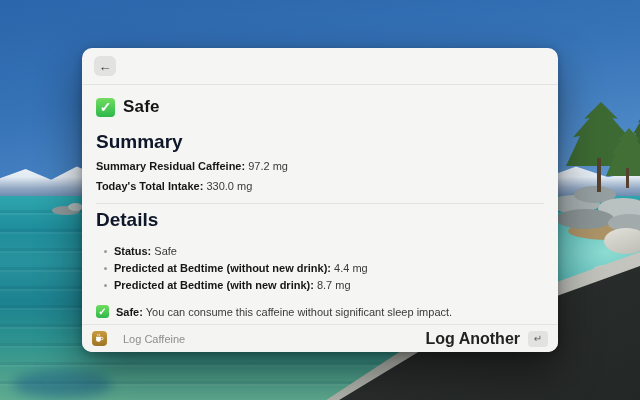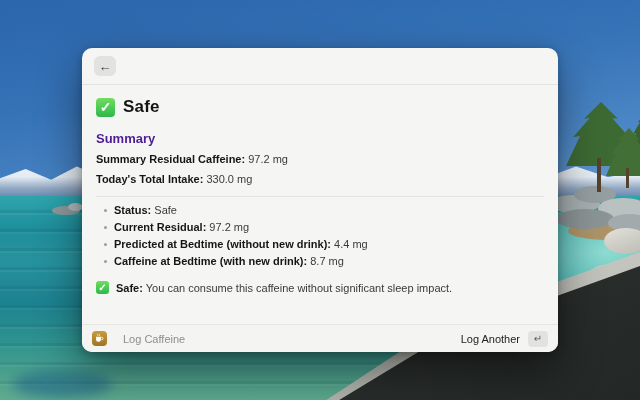--- a/index.html
+++ b/index.html
@@ -87,26 +87,26 @@
   .content { padding:6px 14px 0; }
   .title-row { display:flex; align-items:center; gap:8px; margin-top:6px; }
   .check-badge {
     background:linear-gradient(180deg,#71dd60,#2db84b);
     color:#fff; display:flex; align-items:center; justify-content:center;
     font-weight:bold;
   }
   .check-lg { width:19px; height:19px; border-radius:4px; font-size:14px; }
   .check-sm { width:13px; height:13px; border-radius:3px; font-size:10px; flex:0 0 auto; }
   .title { font-size:17px; font-weight:bold; color:#141414; letter-spacing:.2px; }
-  .section-h { font-size:13px; font-weight:bold; color:#4c1d95; margin:14px 0 3px; }
+  .section-h { font-size:19px; font-weight:bold; color:#0f172a; margin:14px 0 3px; }
   .section-h.details { margin-top:5px; }
   .kv { font-size:11px; line-height:20px; color:#3a3a3a; margin:0; }
   .kv b { color:#161616; }
   .divider { border:none; border-top:1px solid #e2e2e0; margin:7px 0 5px; }
-  ul.bullets { margin:3px 0 0; padding:0 0 0 18px; list-style:none; }
+  ul.bullets { margin:12px 0 0; padding:0 0 0 18px; list-style:none; }
   ul.bullets li { font-size:11px; line-height:17px; color:#3a3a3a; position:relative; }
   ul.bullets li b { color:#161616; }
   ul.bullets li::before {
     content:""; position:absolute; left:-10px; top:7px;
     width:3px; height:3px; border-radius:50%; background:#9b9b99;
   }
   .note { margin-top:11px; display:flex; align-items:center; gap:7px; font-size:11px; color:#3a3a3a; }
   .note b { color:#161616; }
 
   .win-footer {
@@ -114,21 +114,21 @@
     border-top:1px solid #e4e4e2; border-radius:0 0 10px 10px;
     display:flex; align-items:center; padding:0 10px; background:#f4f4f2;
   }
   .app-icon {
     width:15px; height:15px; border-radius:4px;
     background:linear-gradient(180deg,#c89c3e,#9d7423);
     display:flex; align-items:center; justify-content:center;
   }
   .app-name { margin-left:16px; font-size:11px; color:#8d8d8b; }
   .spacer { flex:1; }
-  .action-label { font-size:11px; font-weight:normal; color:#222; }
+  .action-label { font-size:16px; font-weight:bold; color:#222; }
   .key-chip {
     margin-left:8px; min-width:20px; height:16px; padding:0 4px;
     background:#e2e2e0; border-radius:4px; color:#5d5d5b;
     display:flex; align-items:center; justify-content:center; font-size:10px;
   }
 </style>
 </head>
 <body>
 
 <div class="bg">
@@ -173,26 +173,26 @@
       <span class="title">Safe</span>
     </div>
 
     <div class="section-h">Summary</div>
 
     <p class="kv"><b>Summary Residual Caffeine:</b> <span>97.2 mg</span></p>
     <p class="kv"><b>Today's Total Intake:</b> <span>330.0 mg</span></p>
 
     <hr class="divider">
 
+    <div class="section-h details">Details</div>
 
     <ul class="bullets">
       <li><b>Status:</b> <span>Safe</span></li>
-      <li><b>Current Residual:</b> <span>97.2 mg</span></li>
       <li><b>Predicted at Bedtime (without new drink):</b> <span>4.4 mg</span></li>
-      <li><b>Caffeine at Bedtime (with new drink):</b> <span>8.7 mg</span></li>
+      <li><b>Predicted at Bedtime (with new drink):</b> <span>8.7 mg</span></li>
     </ul>
 
     <div class="note">
       <span class="check-badge check-sm">
           <span>✓</span>
         </span>
       <span><b>Safe:</b> <span>You can consume this caffeine without significant sleep impact.</span></span>
     </div>
 
   </div>

